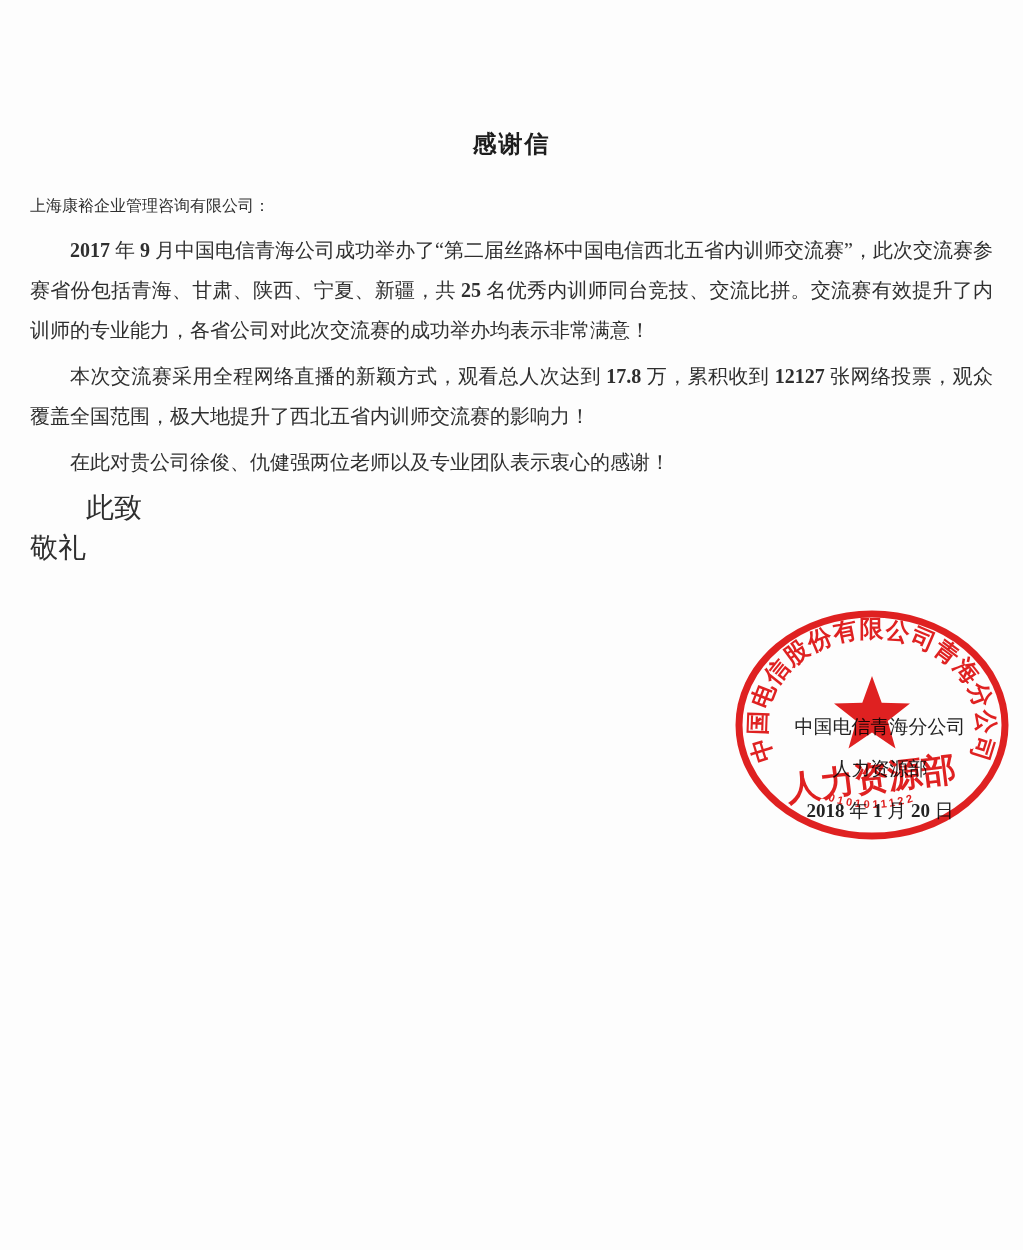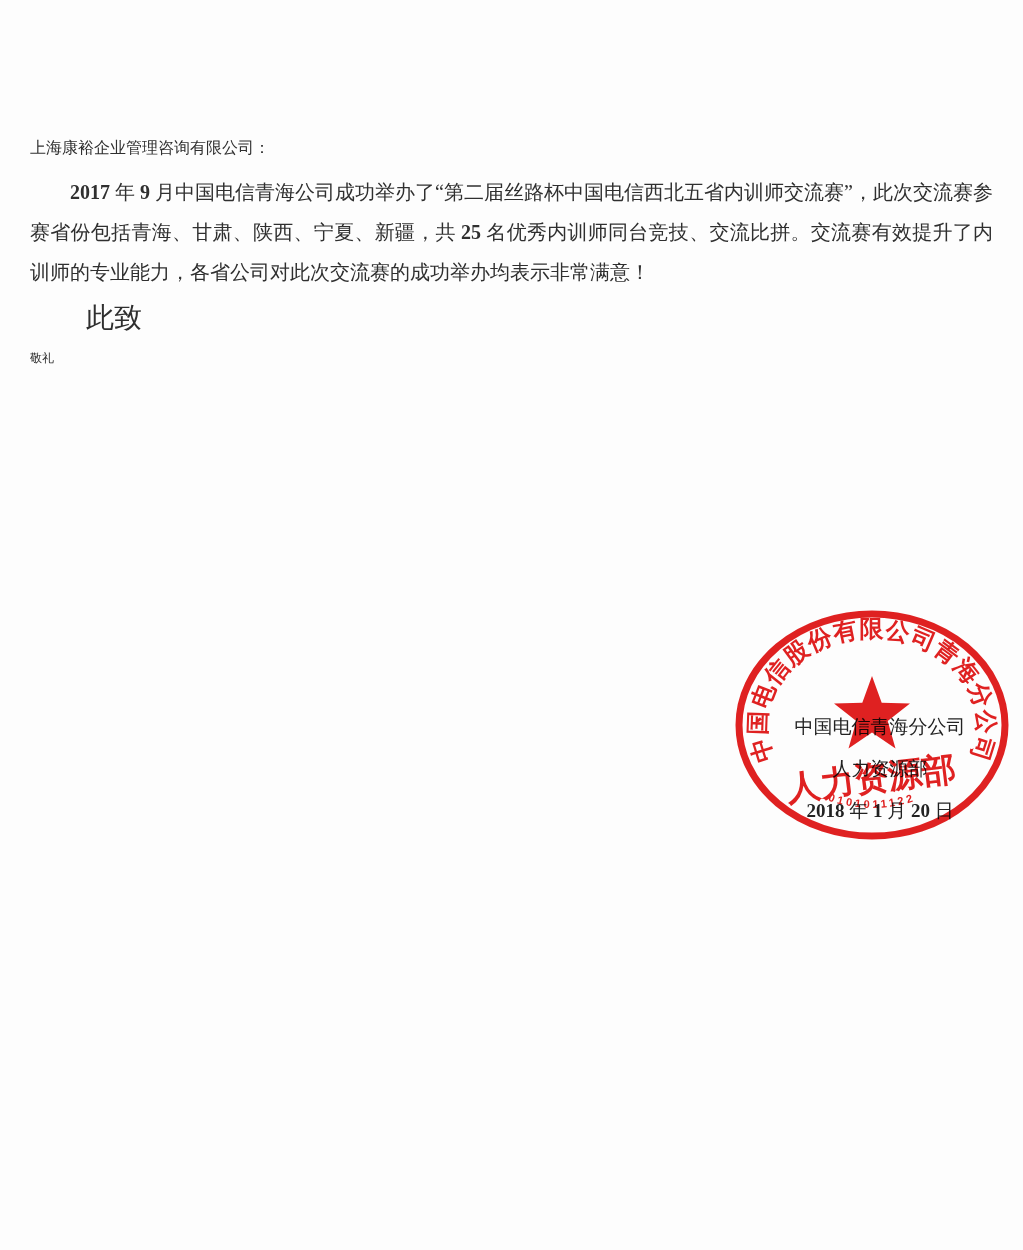--- a/index.html
+++ b/index.html
@@ -34,21 +34,21 @@
     line-height:40px;
     text-align:justify;
     text-indent:2em;
     margin:0 0 6px 0;
   }
   .para b, .date b { font-weight:bold;text-align:right; }
   .closing-cizhi {
     font-size:28px; line-height:40px; text-indent:2em; margin:4px 0 0 0;
   }
   .closing-jingli {
-    font-size:12px; line-height:40px; margin:0;
+    font-size:28px; line-height:40px; margin:0;
   }
   .signature {
     position:absolute;
     left:755px; top:706px; width:250px;
     text-align:center;
     font-size:19px;
     color:#222;
   }
   .signature .sig-line { line-height:42px; white-space:nowrap; }
   .stamp {
@@ -58,24 +58,27 @@
     mix-blend-mode:multiply;
     opacity:0.95;
   }
 </style>
 </head>
 <body>
 
 <div class="page">
 
   <div class="content">
+    <h1 class="title">感谢信</h1>
 
     <div class="recipient">上海康裕企业管理咨询有限公司：</div>
 
     <p class="para"><b>2017</b> 年 <b>9</b> 月中国电信青海公司成功举办了“第二届丝路杯中国电信西北五省内训师交流赛”，此次交流赛参赛省份包括青海、甘肃、陕西、宁夏、新疆，共 <b>25</b> 名优秀内训师同台竞技、交流比拼。交流赛有效提升了内训师的专业能力，各省公司对此次交流赛的成功举办均表示非常满意！</p>
+    <p class="para">本次交流赛采用全程网络直播的新颖方式，观看总人次达到 <b>17.8</b> 万，累积收到 <b>12127</b> 张网络投票，观众覆盖全国范围，极大地提升了西北五省内训师交流赛的影响力！</p>
+    <p class="para">在此对贵公司徐俊、仇健强两位老师以及专业团队表示衷心的感谢！</p>
 
     <div class="closing-cizhi">此致</div>
     <div class="closing-jingli">敬礼</div>
   </div>
 
   <div class="signature">
     <div class="sig-line">中国电信青海分公司</div>
     <div class="sig-line">人力资源部</div>
     <div class="sig-line date"><b>2018</b> 年 <b>1</b> 月 <b>20</b> 日</div>
   </div>

